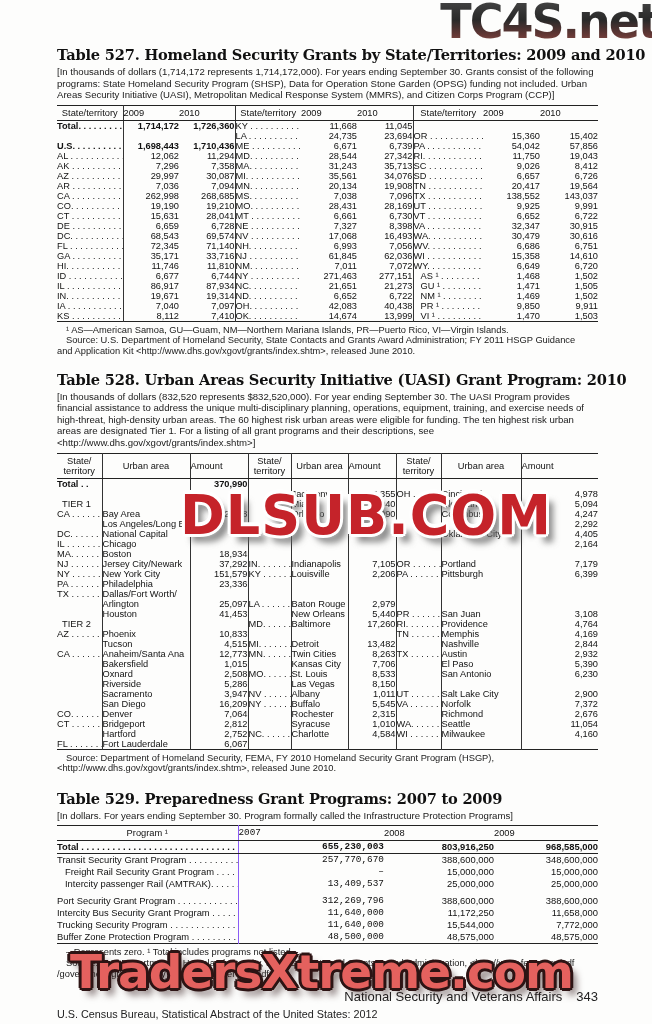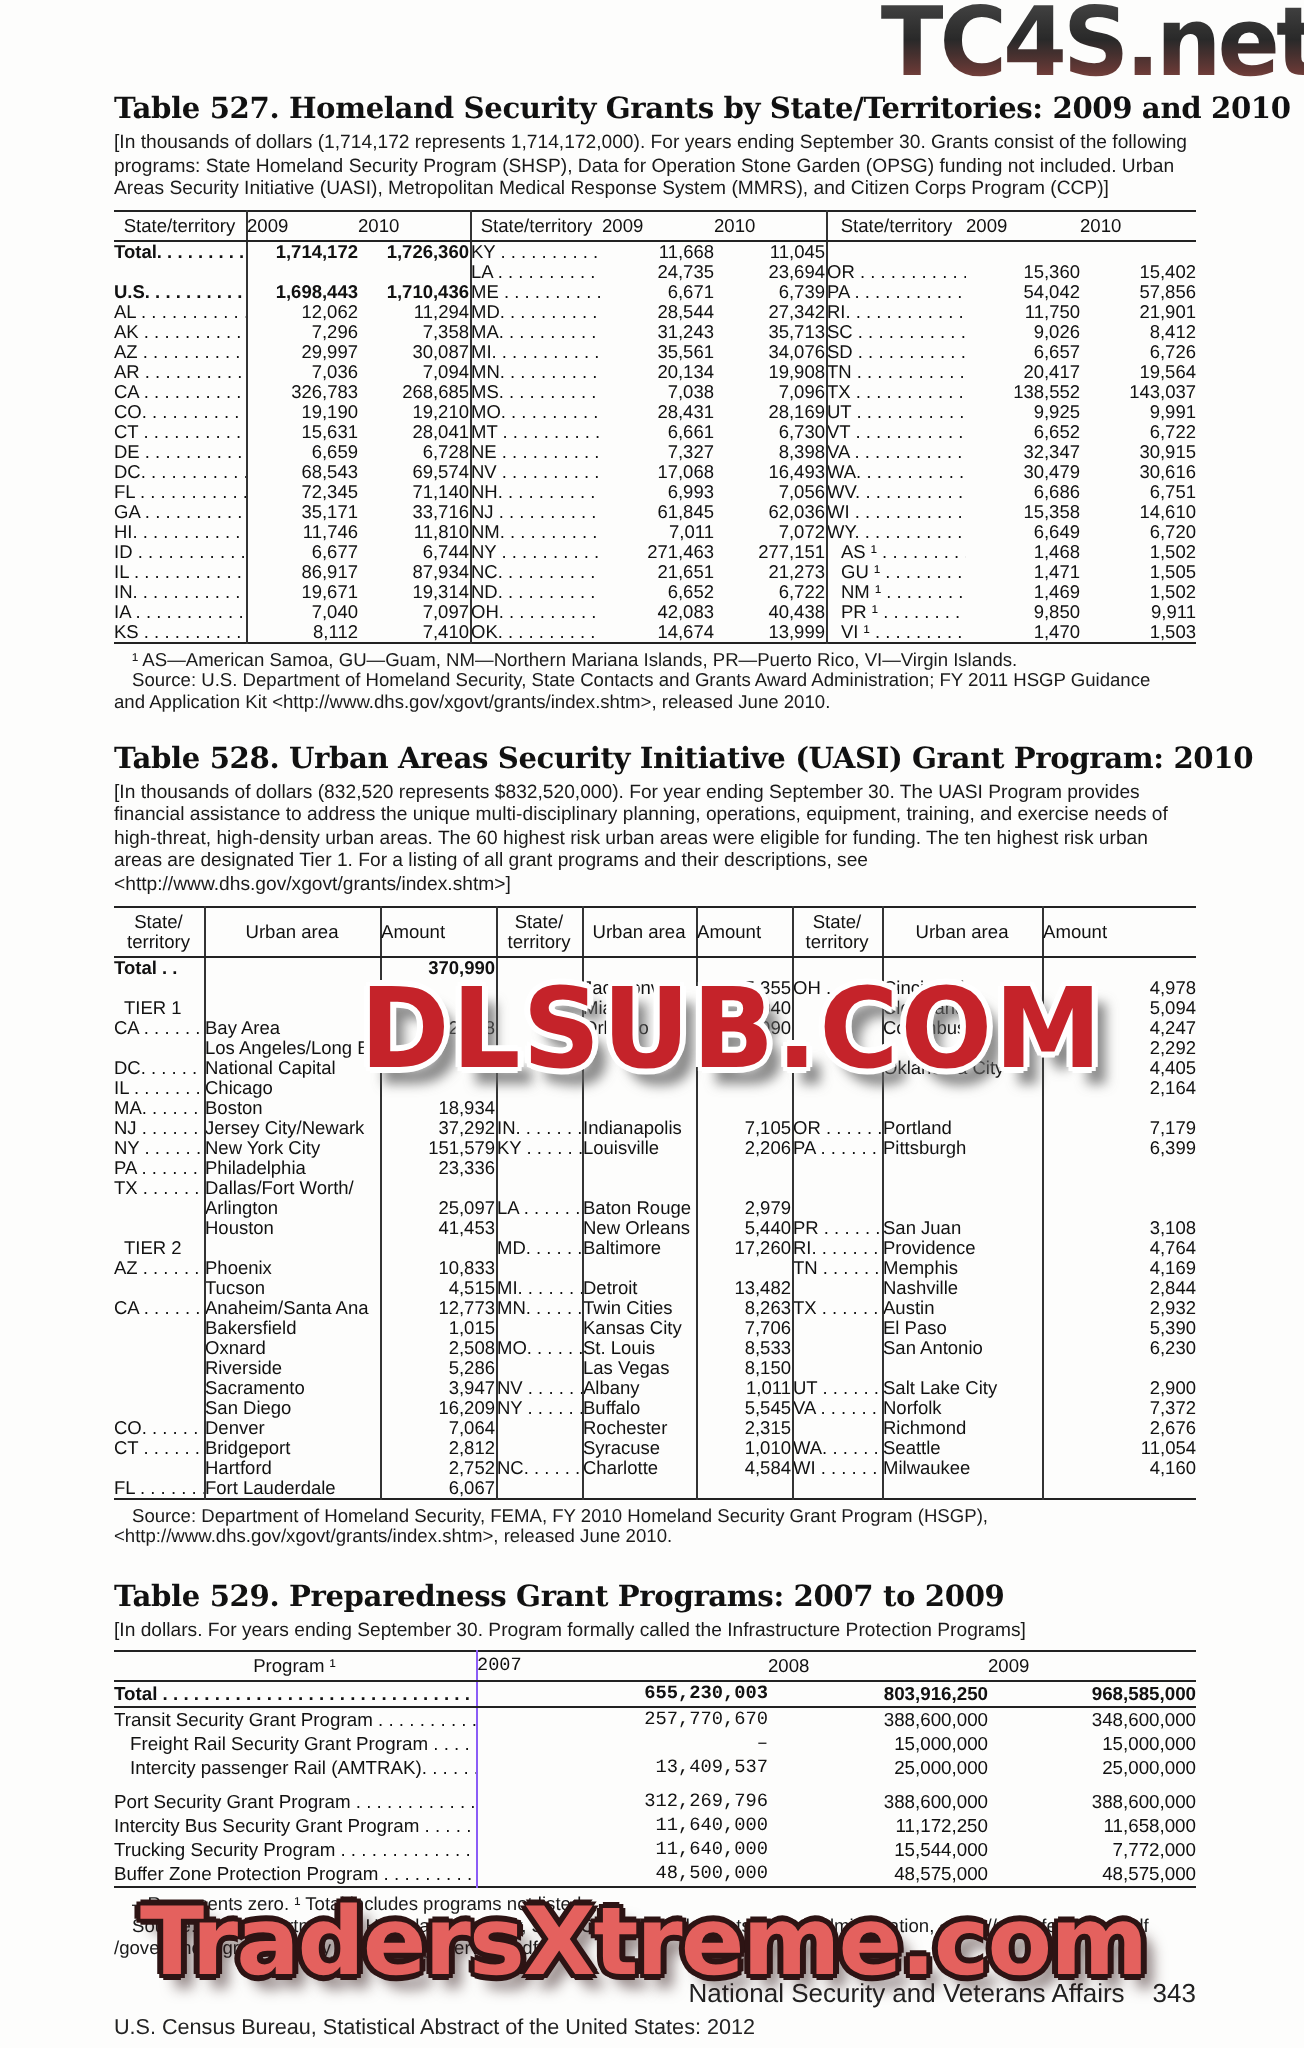--- a/index.html
+++ b/index.html
@@ -138,21 +138,21 @@
           </tr>
           <tr>
             <td class="s">AL . . . . . . . . . . . . .</td>
             <td class="n">12,062</td>
             <td class="n">11,294</td>
             <td class="s">MD. . . . . . . . . . . . .</td>
             <td class="n">28,544</td>
             <td class="n">27,342</td>
             <td class="s">RI. . . . . . . . . . . . . .</td>
             <td class="n">11,750</td>
-            <td class="n">21,901</td>
+            <td class="n">19,043</td>
           </tr>
           <tr>
             <td class="s">AK . . . . . . . . . . . . .</td>
             <td class="n">7,296</td>
             <td class="n">7,358</td>
             <td class="s">MA. . . . . . . . . . . . .</td>
             <td class="n">31,243</td>
             <td class="n">35,713</td>
             <td class="s">SC . . . . . . . . . . . . .</td>
             <td class="n">9,026</td>
@@ -175,21 +175,21 @@
             <td class="n">7,094</td>
             <td class="s">MN. . . . . . . . . . . . .</td>
             <td class="n">20,134</td>
             <td class="n">19,908</td>
             <td class="s">TN . . . . . . . . . . . . .</td>
             <td class="n">20,417</td>
             <td class="n">19,564</td>
           </tr>
           <tr>
             <td class="s">CA . . . . . . . . . . . . .</td>
-            <td class="n">326,783</td>
+            <td class="n">262,998</td>
             <td class="n">268,685</td>
             <td class="s">MS. . . . . . . . . . . . .</td>
             <td class="n">7,038</td>
             <td class="n">7,096</td>
             <td class="s">TX . . . . . . . . . . . . .</td>
             <td class="n">138,552</td>
             <td class="n">143,037</td>
           </tr>
           <tr>
             <td class="s">CO. . . . . . . . . . . . .</td>

